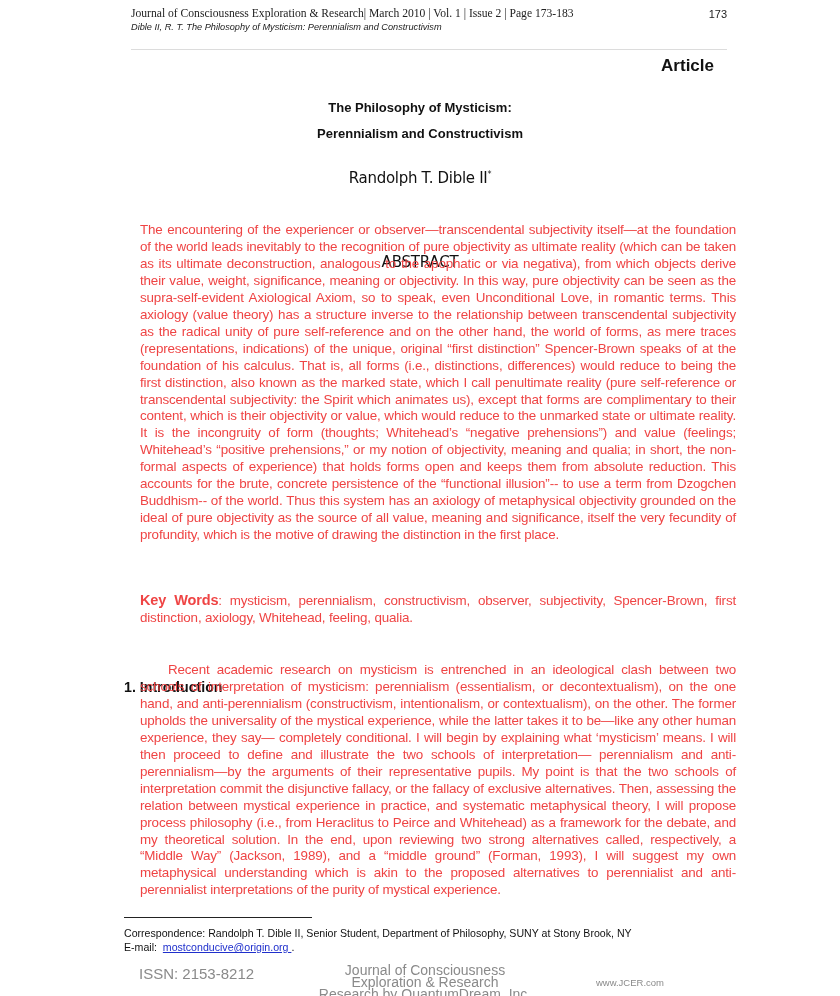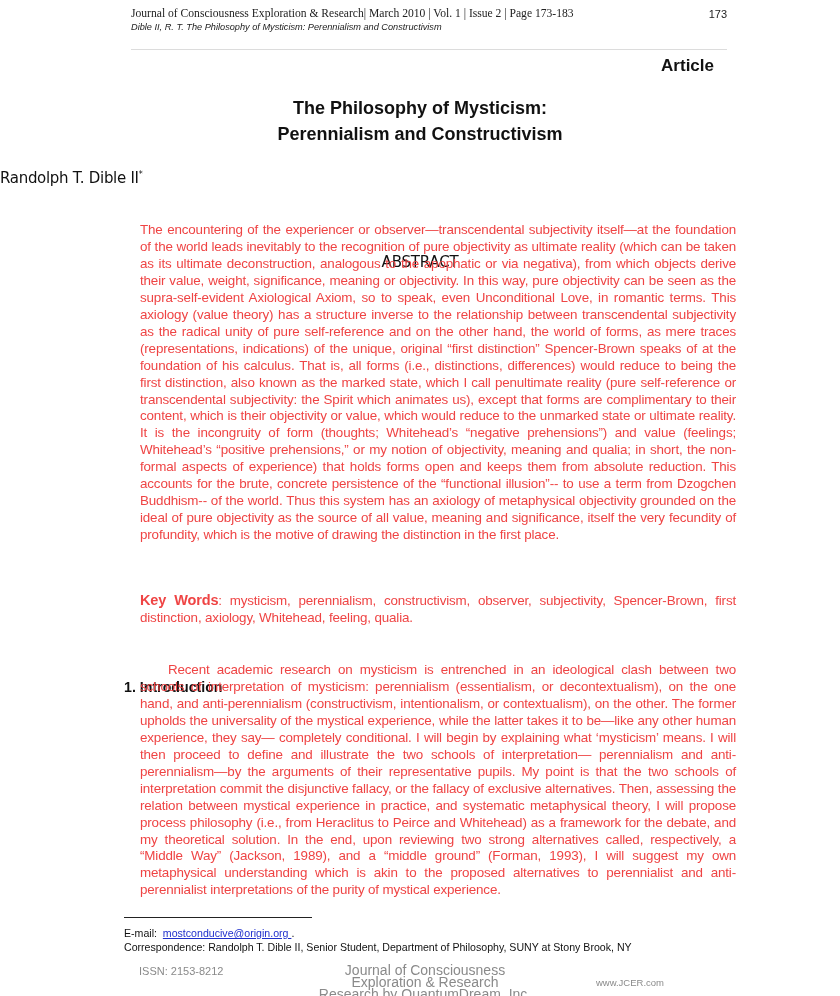--- a/index.html
+++ b/index.html
@@ -25,25 +25,25 @@
     .page-number {
       position: absolute; right: 0; top: 1px;
       font-size: 11px; color: #222;
     }
     .article-label {
       position: absolute; right: 126px; top: 56px;
       font-weight: bold; font-size: 17px; color: #111;
     }
     .title {
       position: absolute; left: 0; width: 840px; top: 95px;
-      text-align: center; font-weight: bold; font-size: 18px; line-height: 26px; color: #111;
+      text-align: center; font-weight: bold; font-size: 13px; line-height: 26px; color: #111;
     }
     .author {
       position: absolute; left: 0; width: 840px; top: 169px;
-      text-align: left; font-size: 15px; color: #111;
+      text-align: center; font-size: 15px; color: #111;
       font-family: "DejaVu Sans", sans-serif; letter-spacing: -0.3px;
     }
     .author sup { font-size: 8px; }
     .abstract-heading {
       position: absolute; left: 0; width: 840px; top: 205px;
       text-align: center; font-size: 15px; color: #111;
       font-family: "DejaVu Sans", sans-serif; letter-spacing: -0.2px; margin-top: 48px;
     }
     .body-text {
       position: absolute; left: 140px; width: 596px;
@@ -60,21 +60,21 @@
     .intro-text { top: 662px; text-indent: 28px; }
     .footnote-rule {
       position: absolute; left: 124px; top: 917px; width: 188px; height: 1px; background: #222;
     }
     .footnote {
       position: absolute; left: 124px; top: 926px; width: 600px;
       font-size: 10.6px; line-height: 14px; color: #111;
     }
     .email-link { color: #1f2fcc; text-decoration: underline; }
     .footer-issn {
-      position: absolute; left: 124px; top: 965px; font-size: 11px; color: #8a8a8a; padding-left: 15px;
+      position: absolute; left: 124px; top: 965px; font-size: 15px; color: #8a8a8a; padding-left: 15px;
     }
     .footer-center {
       position: absolute; left: 310px; width: 230px; top: 964px;
       font-size: 14px; line-height: 12px; color: #8a8a8a; text-align: center;
     }
     .footer-url {
       position: absolute; right: 176px; top: 977px; font-size: 9.5px; color: #8a8a8a;
     }
   </style>
 </head>
@@ -107,24 +107,24 @@
     <span class="keywords-label">Key Words</span><span>: mysticism, perennialism, constructivism, observer, subjectivity, Spencer-Brown, first distinction, axiology, Whitehead, feeling, qualia.</span>
   </div>
 
   <div class="section-heading">1. Introduction</div>
 
   <div class="body-text intro-text">Recent academic research on mysticism is entrenched in an ideological clash between two schools of interpretation of mysticism: perennialism (essentialism, or decontextualism), on the one hand, and anti-perennialism (constructivism, intentionalism, or contextualism), on the other.  The former upholds the universality of the mystical experience, while the latter takes it to be—like any other human experience, they say— completely conditional.  I will begin by explaining what ‘mysticism’ means.  I will then proceed to define and illustrate the two schools of interpretation— perennialism and anti-perennialism—by the arguments of their representative pupils.  My point is that the two schools of interpretation commit the disjunctive fallacy, or the fallacy of exclusive alternatives.  Then, assessing the relation between mystical experience in practice, and systematic metaphysical theory, I will propose process philosophy (i.e., from Heraclitus to Peirce and Whitehead) as a framework for the debate, and my theoretical solution.  In the end, upon reviewing two strong alternatives called, respectively, a “Middle Way” (Jackson, 1989), and a “middle ground” (Forman, 1993), I will suggest my own metaphysical understanding which is akin to the proposed alternatives to perennialist and anti-perennialist interpretations of the purity of mystical experience.</div>
 
   <div class="footnote-rule"></div>
 
   <div class="footnote">
+    <div>Correspondence: Randolph T. Dible II, Senior Student,  Department of Philosophy, SUNY at Stony Brook, NY</div>
     <div>
       <span style="white-space:pre;">E-mail:  </span><a class="email-link">mostconducive@origin.org </a><span>.</span>
     </div>
-    <div>Correspondence: Randolph T. Dible II, Senior Student,  Department of Philosophy, SUNY at Stony Brook, NY</div>
   </div>
 
   <div class="footer-issn">ISSN: 2153-8212</div>
   <div class="footer-center">
     <div>Journal of Consciousness Exploration &amp; Research</div>
     <div>Research by  QuantumDream, Inc.</div>
   </div>
   <div class="footer-url">www.JCER.com</div>
 
 </div>

